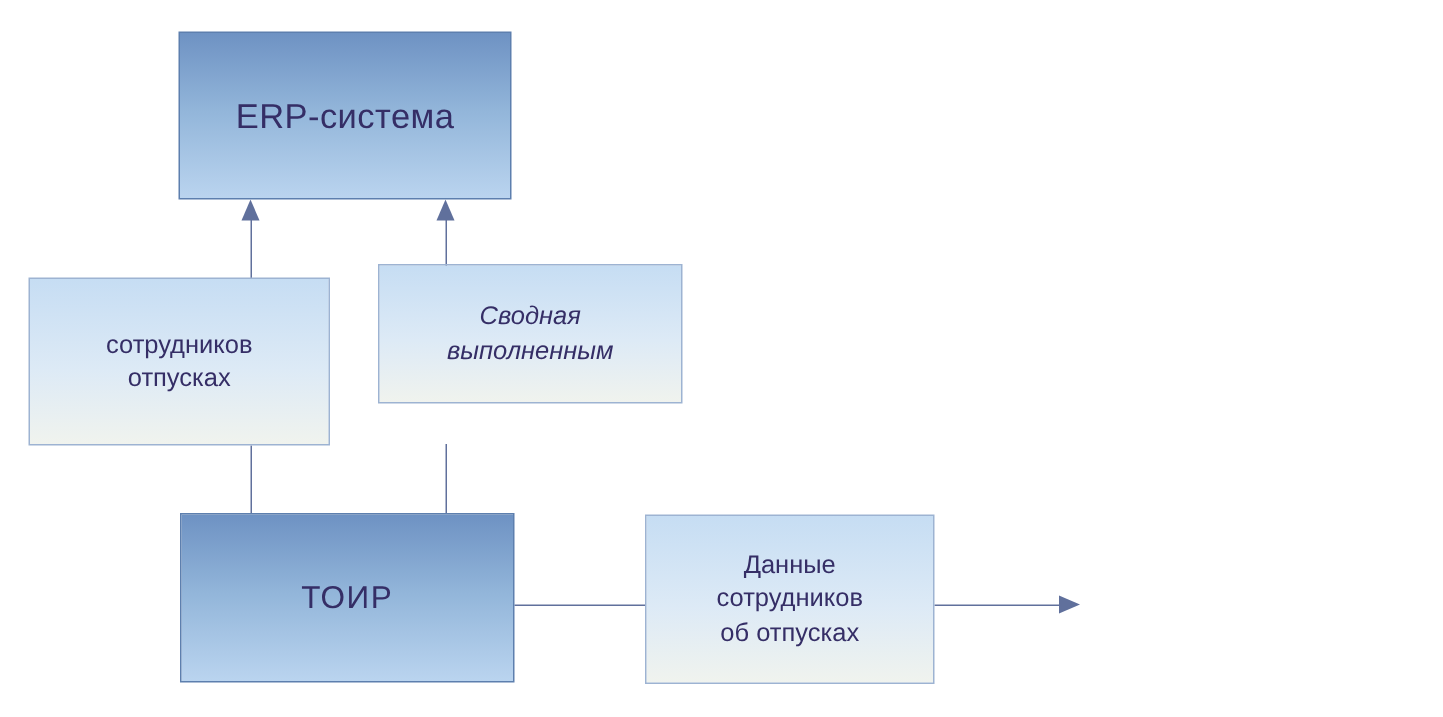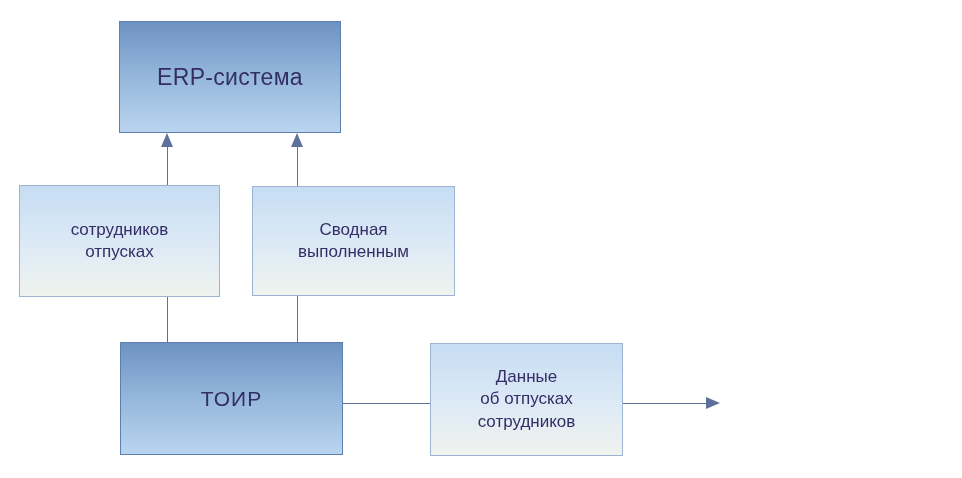--- a/index.html
+++ b/index.html
@@ -58,21 +58,21 @@
     width: 0; height: 0;
     border-top: 6px solid transparent;
     border-bottom: 6px solid transparent;
     border-left: 14px solid #60709c;
     z-index: 1;
   }
 
   
   #box-erp        { left: 119px; top: 21px;  width: 222px; height: 112px; }
   #box-repairs    { left: 19px;  top: 185px; width: 201px; height: 112px; }
-  #box-reporting  { left: 252px; top: 186px; width: 203px; height: 110px; }
+  #box-reporting  { left: 252px; top: 176px; width: 203px; height: 93px; font-style: italic; }
   #box-toir       { left: 120px; top: 342px; width: 223px; height: 113px; }
   #box-vacations  { left: 430px; top: 343px; width: 193px; height: 113px; }
   #box-docflow    { left: 720px; top: 342px; width: 219px; height: 112px; }
 
   
   #vline-a-upper  { left: 166.5px; top: 145px; width: 1.5px; height: 41px; }
   #vline-a-lower  { left: 166.5px; top: 297px; width: 1.5px; height: 45px; }
   #vline-b-upper  { left: 296.5px; top: 145px; width: 1.5px; height: 42px; }
   #vline-b-lower  { left: 296.5px; top: 296px; width: 1.5px; height: 46px; }
   #hline-c        { left: 343px;   top: 402.5px; width: 87px; height: 1.5px; }
@@ -111,18 +111,18 @@
     <span>Сводная</span>
     <span>выполненным</span>
   </div>
 
   <div class="box box-solid label-xl" id="box-toir">
     <div>ТОИР</div>
   </div>
 
   <div class="box box-light label-sm" id="box-vacations">
     <span>Данные</span>
+    <span>сотрудников</span>
     <span>об отпусках</span>
-    <span>сотрудников</span>
   </div>
 
 
 </div>
 
 </body></html>

